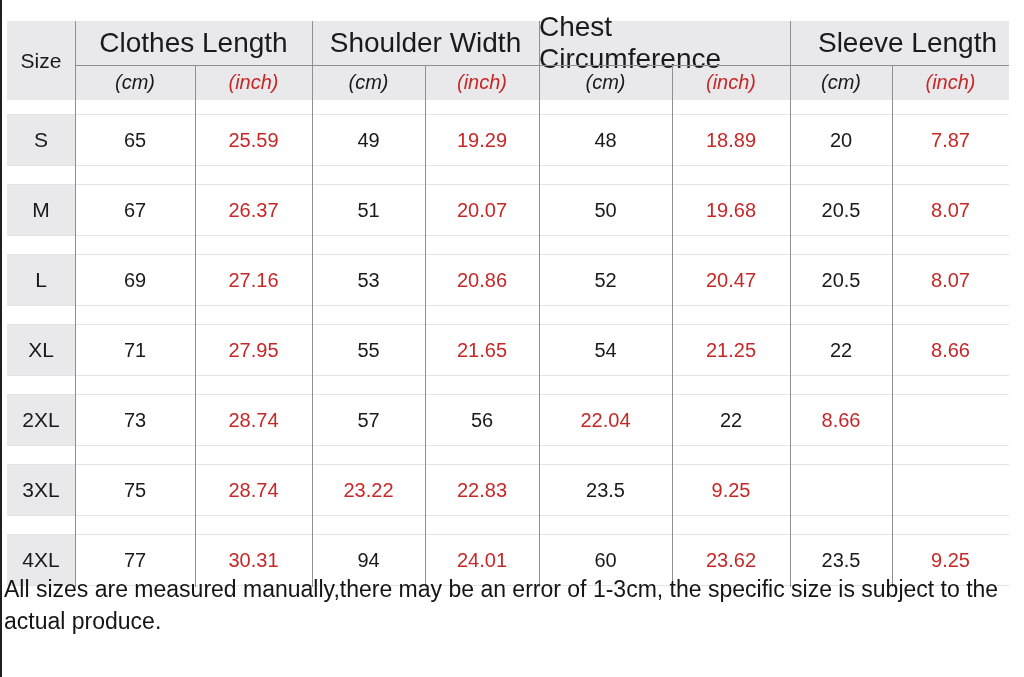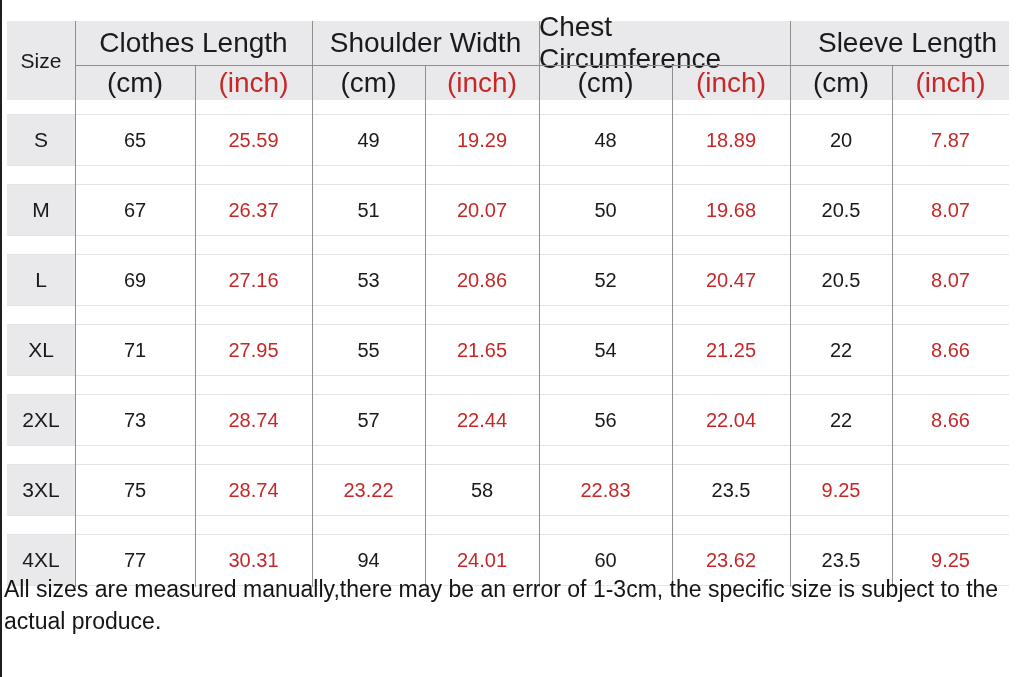--- a/index.html
+++ b/index.html
@@ -38,21 +38,21 @@
     display:flex;align-items:center;justify-content:center;
     font-size:28px;
   }
   .h-size{grid-area:1/1/3/2;font-size:21px;}
   .h-g1{grid-area:1/2/2/4;}
   .h-g2{grid-area:1/4/2/6;}
   .h-g3{grid-area:1/6/2/8;}
   .h-g4{grid-area:1/8/2/10;padding-left:16px;}
   .u1{grid-area:2/2;} .u2{grid-area:2/3;} .u3{grid-area:2/4;} .u4{grid-area:2/5;}
   .u5{grid-area:2/6;} .u6{grid-area:2/7;} .u7{grid-area:2/8;} .u8{grid-area:2/9;}
-  .ucell{font-size:28px;}
+  .ucell{font-size:20px;font-style:italic;}
   .red{color:var(--red);}
   .trow{
     height:52px;
     margin-top:18px;
     background:#ffffff;
     border-top:1px solid var(--row-line);
     border-bottom:1px solid var(--row-line);
   }
   .trow.first{margin-top:14px;}
   .cell{
@@ -145,33 +145,31 @@
     <div class="cell red">21.25</div>
     <div class="cell">22</div>
     <div class="cell red">8.66</div>
   </div>
 
   <div class="trow grid-cols">
     <div class="cell size-cell">2XL</div>
     <div class="cell">73</div>
     <div class="cell red">28.74</div>
     <div class="cell">57</div>
-    <div class="cell red">22.44</div>
     <div class="cell">56</div>
     <div class="cell red">22.04</div>
     <div class="cell">22</div>
     <div class="cell red">8.66</div>
   </div>
 
   <div class="trow grid-cols">
     <div class="cell size-cell">3XL</div>
     <div class="cell">75</div>
     <div class="cell red">28.74</div>
     <div class="cell red">23.22</div>
-    <div class="cell">58</div>
     <div class="cell red">22.83</div>
     <div class="cell">23.5</div>
     <div class="cell red">9.25</div>
   </div>
 
   <div class="trow grid-cols">
     <div class="cell size-cell">4XL</div>
     <div class="cell">77</div>
     <div class="cell red">30.31</div>
     <div class="cell">94</div>

